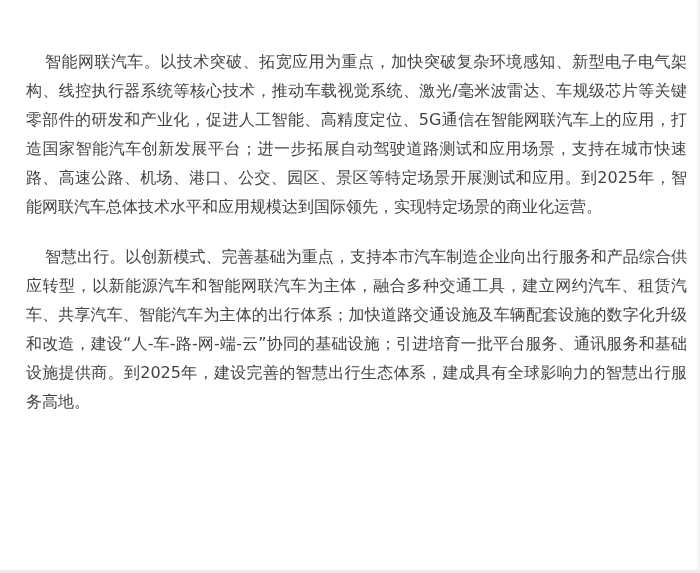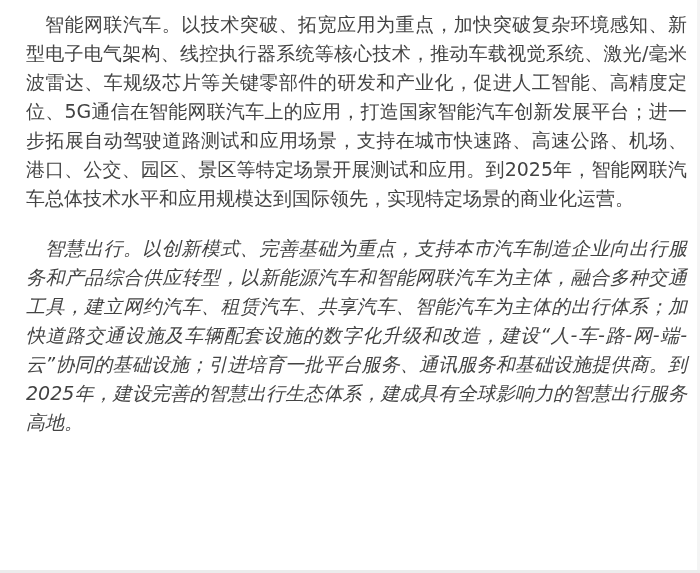--- a/index.html
+++ b/index.html
@@ -12,34 +12,34 @@
     height: 573px;
     position: relative;
     overflow: hidden;
     font-family: "DejaVu Sans", sans-serif;
   }
   .doc-body {
     box-sizing: border-box;
     width: 700px;
     padding: 10px 13px 0 26px;
     color: #434343;
-    font-size: 19px;
+    font-size: 16px;
     line-height: 29px;
     text-align: justify;
     text-justify: inter-ideograph;
     letter-spacing: 0;
+    margin-top: 37px;
   }
   .doc-paragraph {
     margin: 0 0 21px 0;
     text-indent: 19px;
     word-break: break-all;
   }
   .doc-paragraph:last-child {
     margin-bottom: 0;
-    font-style: italic;
   }
   .edge-bottom {
     position: absolute;
     left: 0;
     bottom: 0;
     width: 700px;
     height: 3px;
     background: #ececec;
   }
   .edge-right {

